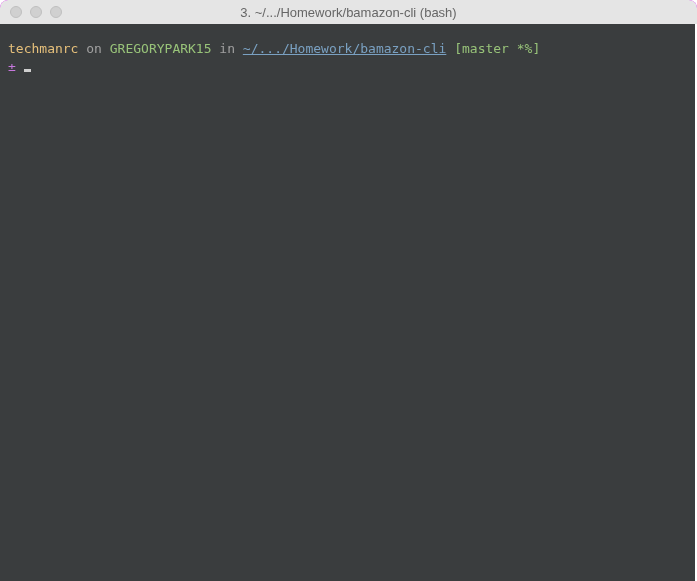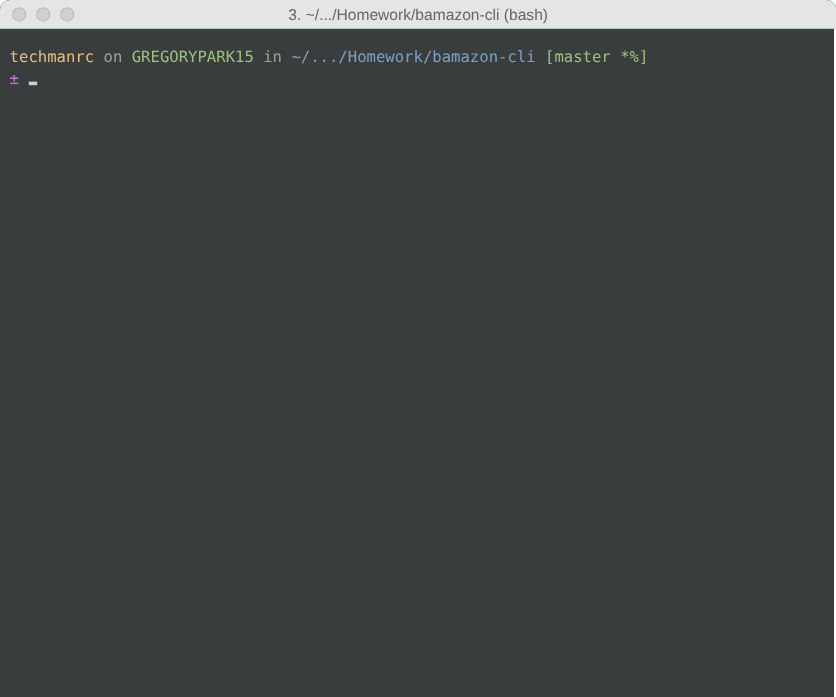--- a/index.html
+++ b/index.html
@@ -5,21 +5,21 @@
     * { margin:0; padding:0; box-sizing:border-box; }
     body {
       width:697px; height:581px;
       background:#ffffff;
       font-family:ui-monospace,SFMono-Regular,Menlo,Monaco,Consolas,monospace;
       font-size:13px;
       overflow:hidden;
     }
     .window {
       width:697px; height:581px;
-      background:#0f766e;
+      background:#d946ef;
       display:flex; flex-direction:column;
       border-top-left-radius:8px; border-top-right-radius:8px;
       overflow:hidden;
     }
     .titlebar {
       height:24px;
       background:#e5e5e5;
       display:flex;
       align-items:center;
       position:relative;
@@ -51,21 +51,21 @@
       background:#3a3d3e;
       padding:16px 8px 8px 8px;
       color:#cfcfcf;
       line-height:1.4;
       white-space:pre;
       overflow:hidden;
     }
     .user   { color:#e6c07b; }
     .dim    { color:#a0a0a0;text-align:right; }
     .host   { color:#98c379; }
-    .path   { color:#7aa1c2; }
+    .path   { color:#7aa1c2;text-decoration:underline; }
     .branch { color:#98c379; }
     .symbol { color:#c678dd; }
     .cursor {
       display:inline-block;
       width:7px; height:3px;
       background:#cfcfcf;
       vertical-align:baseline;
       margin-bottom:-1px;
     }
     .right-edge {

